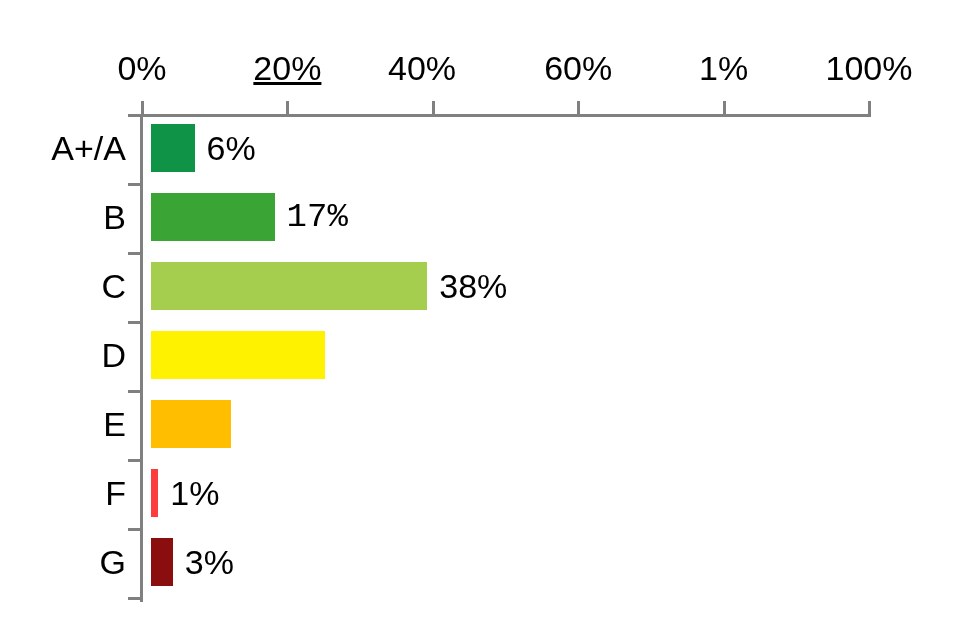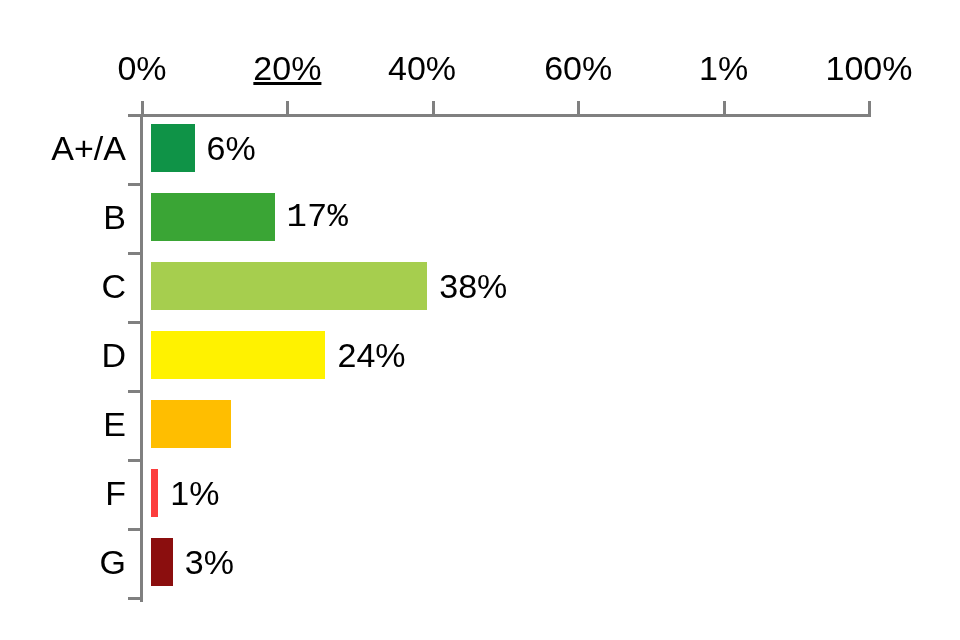--- a/index.html
+++ b/index.html
@@ -150,21 +150,20 @@
         <div class="bar-value" style="left: 278.59px; font-family: Liberation Mono, monospace;">17%</div>
       </div>
       <div class="row" style="top: 252px;">
         <div class="cat-label">C</div>
         <div class="bar" style="width: 276.26px; background: rgb(166, 206, 78);"></div>
         <div class="bar-value" style="left: 431.26px;">38%</div>
       </div>
       <div class="row" style="top: 321px;">
         <div class="cat-label">D</div>
         <div class="bar" style="width: 174.48px; background: rgb(255, 242, 0);"></div>
-        <div class="bar-value" style="left: 329.48px;">24%</div>
       </div>
       <div class="row" style="top: 390px;">
         <div class="cat-label">E</div>
         <div class="bar" style="width: 79.97px; background: rgb(255, 190, 0);"></div>
       </div>
       <div class="row" style="top: 459px;">
         <div class="cat-label">F</div>
         <div class="bar" style="width: 7.27px; background: rgb(252, 61, 61);"></div>
         <div class="bar-value" style="left: 162.27px;">1%</div>
       </div>

